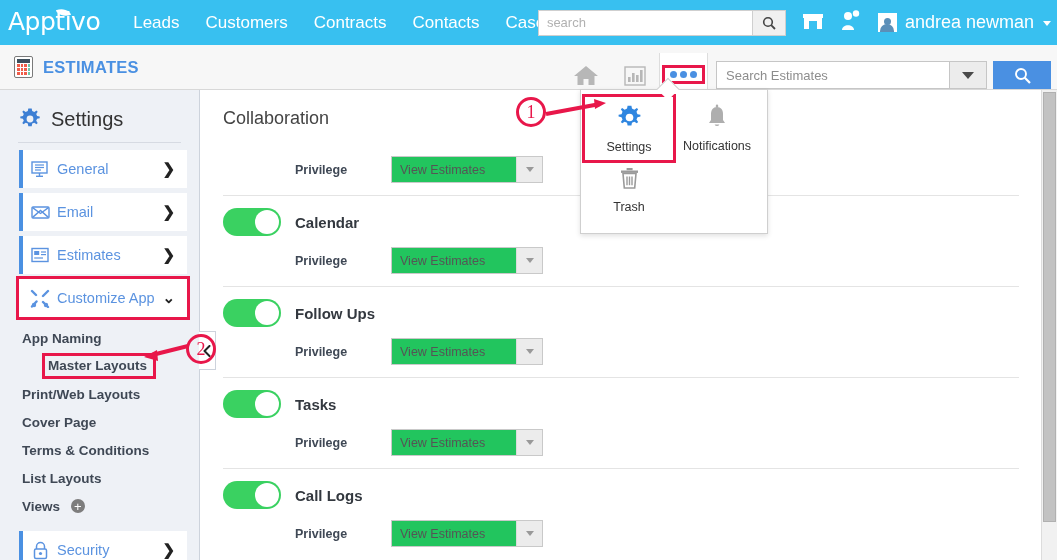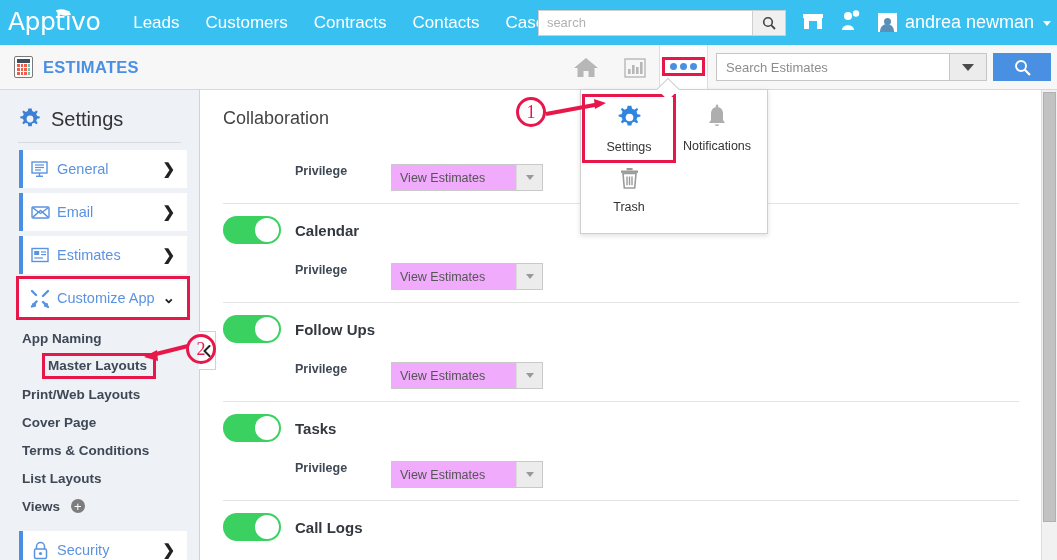--- a/index.html
+++ b/index.html
@@ -88,21 +88,21 @@
     padding: 2px; display: flex; flex-direction: column; gap: 1px;
   }
   .calc-icon .screen { height: 4px; background: #3d4f5c; }
   .calc-icon .keys { flex: 1; display: grid; grid-template-columns: repeat(4,1fr);
     grid-template-rows: repeat(3,1fr); gap: 1px; }
   .calc-icon .keys i { background: #ef5d4a; display: block; }
   .calc-icon .keys i.g { background: #6ec6a8; }
   .app-title { color: #4a90e2; font-size: 16.5px; font-weight: bold; letter-spacing: 0.3px; }
 
   .toolbar {
-    position: absolute; right: 6px; top: 0; height: 44px;
+    position: absolute; right: 6px; top: 8px; height: 44px;
     display: flex; align-items: center;
   }
   .tb-btn {
     width: 49px; height: 44px; display: flex; align-items: center;
     justify-content: center; cursor: pointer;
     border-left: 1px solid transparent; border-right: 1px solid transparent;
   }
   .tb-btn.active {
     background: #ffffff; border-left: 1px solid #ddd; border-right: 1px solid #ddd;
     border-bottom: 1px solid #fff; height: 45px;
@@ -188,24 +188,24 @@
   .row-top { display: flex; align-items: center; gap: 14px; }
   .toggle {
     width: 58px; height: 28px; border-radius: 15px; background: #3ad161;
     position: relative; cursor: pointer; flex: none;
   }
   .toggle .knob {
     position: absolute; right: 2px; top: 2px; width: 24px; height: 24px;
     border-radius: 50%; background: #ffffff;
   }
   .row-name { font-size: 15px; font-weight: bold; color: #33383f; }
-  .row-bottom { display: flex; align-items: flex-start; margin-top: 19px; padding-left: 72px; gap: 18px; }
+  .row-bottom { display: flex; align-items: center; margin-top: 11px; padding-left: 72px; gap: 18px; }
   .priv-label { font-size: 12.5px; font-weight: bold; color: #3f4855; width: 78px; }
   .select {
-    width: 152px; height: 27px; border: 1px solid #c9c9c9; background: #f0abfc;
+    width: 152px; height: 27px; border: 1px solid #c9c9c9; background: #22c55e;
     display: flex; align-items: center; cursor: pointer;
   }
   .select .sv { flex: 1; padding-left: 8px; font-size: 12.5px; color: #555; }
   .select .sb {
     width: 26px; height: 25px; background: #ececec; border-left: 1px solid #dcdcdc;
     display: flex; align-items: center; justify-content: center;
   }
   .sb .tri { width: 0; height: 0; border-left: 4.5px solid transparent;
              border-right: 4.5px solid transparent; border-top: 5px solid #999; }
 

